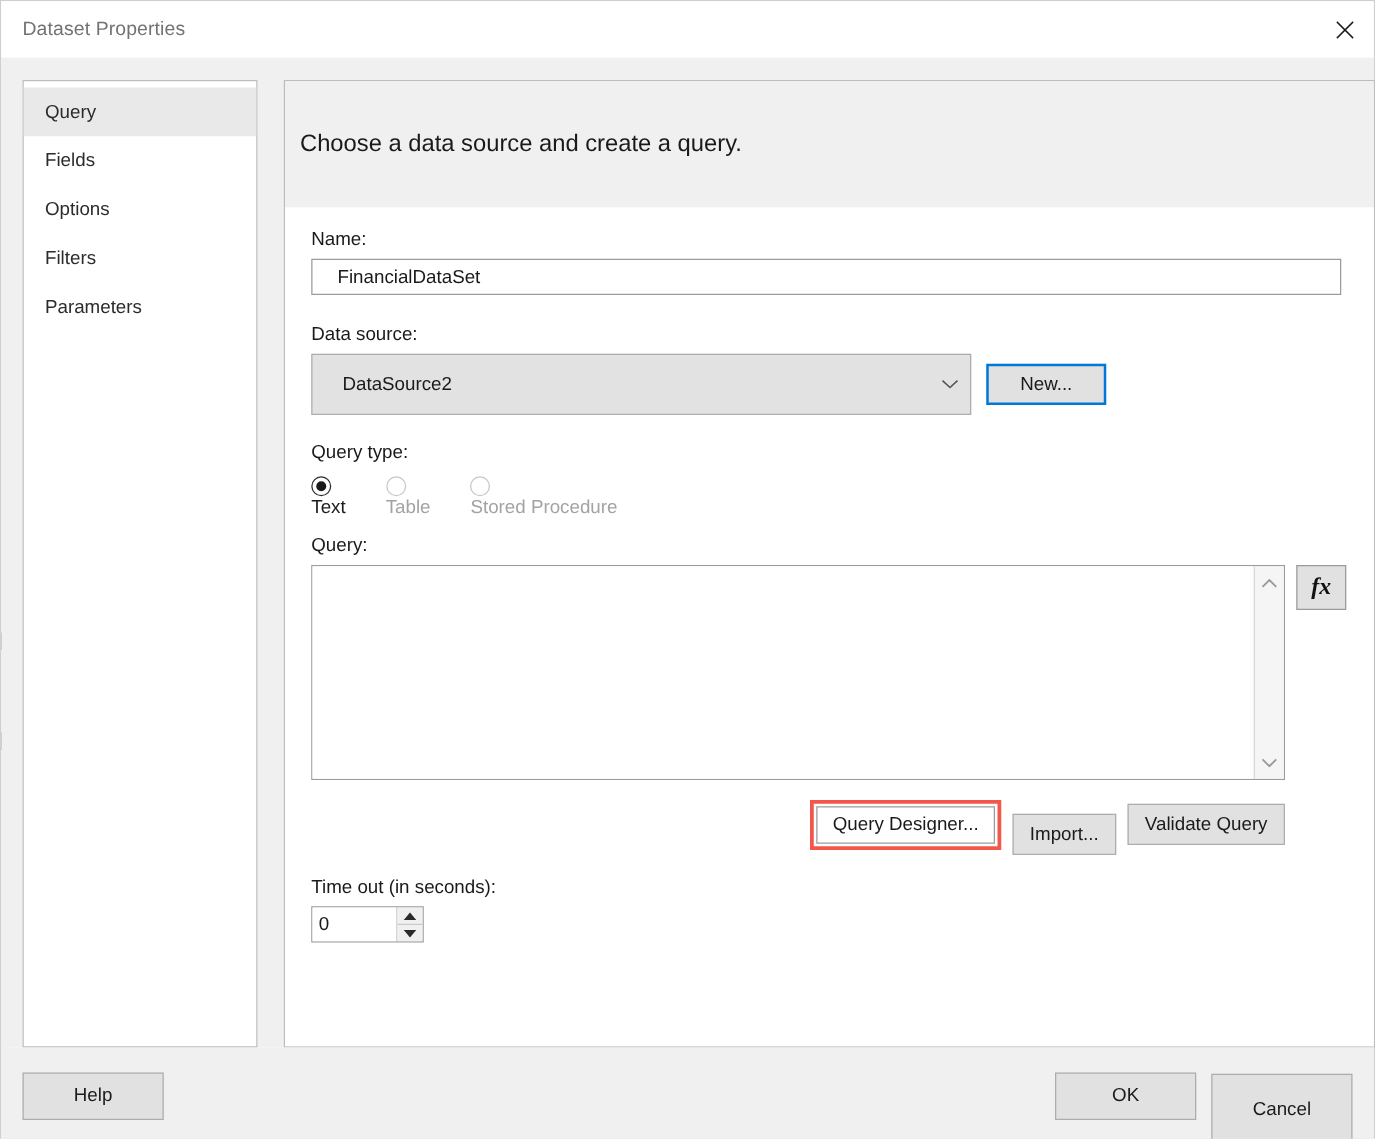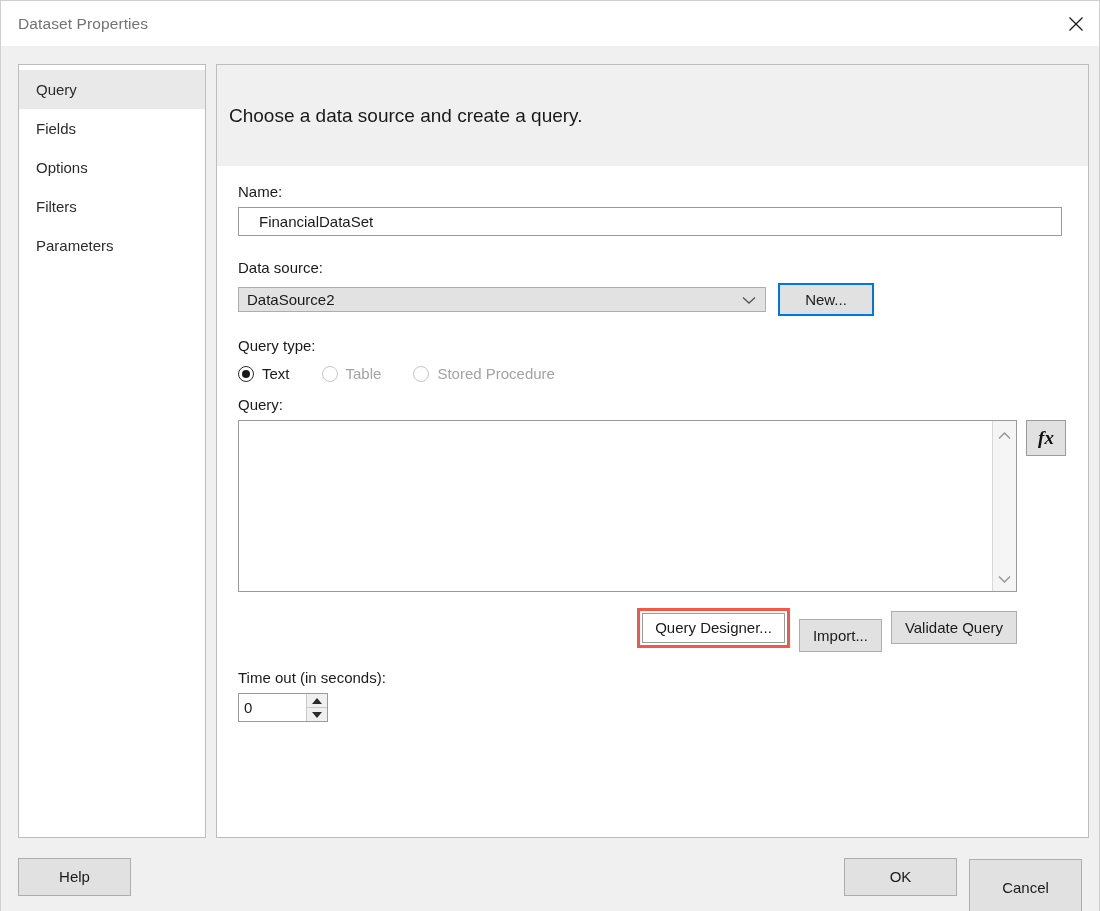--- a/index.html
+++ b/index.html
@@ -75,21 +75,21 @@
   .close-btn svg { display: block; }
 
   
   .dialog-body {
     flex: 1 1 auto;
     background: #f0f0f0;
     position: relative;
     padding: 18px 17px 0 17px;
     box-sizing: border-box;
     display: flex;
-    gap: 1px;
+    gap: 12px;
   }
 
   
   .sidebar {
     width: 188px;
     flex: 0 0 188px;
     height: 774px;
     background: #ffffff;
     border: 1px solid #bdbdbd;
     box-sizing: border-box;
@@ -161,28 +161,28 @@
   .spacer-22 { height: 23px; }
   .spacer-20 { height: 21px; }
 
   
   .row {
     display: flex;
     align-items: center;
   }
   .combo {
     width: 528px;
-    height: 25px;
+    height: 49px;
     box-sizing: border-box;
     border: 1px solid #adadad;
     background: #e2e2e2;
     display: flex;
     align-items: center;
     justify-content: space-between;
-    padding: 0 9px 0 8px;
+    padding: 0 9px 0 24px;
     font-size: 15px;
     color: #1a1a1a;
   }
   .chev {
     color: #4a4a4a;
   }
   .btn {
     background: #e1e1e1;
     border: 1px solid #adadad;
     font-family: "Liberation Sans", sans-serif;
@@ -204,23 +204,24 @@
   }
 
   
   .radio-row {
     display: flex;
     align-items: center;
     margin-top: 11px;
   }
   .radio {
     display: flex;
-    align-items: flex-end;
+    align-items: flex-start;
     margin-right: 32px;
     font-size: 15px;
+    flex-direction: column;
   }
   .radio .dot-outer {
     width: 16px;
     height: 16px;
     border-radius: 50%;
     border: 1.6px solid #2b2b2b;
     box-sizing: border-box;
     margin-right: 8px;
     display: flex;
     align-items: center;

